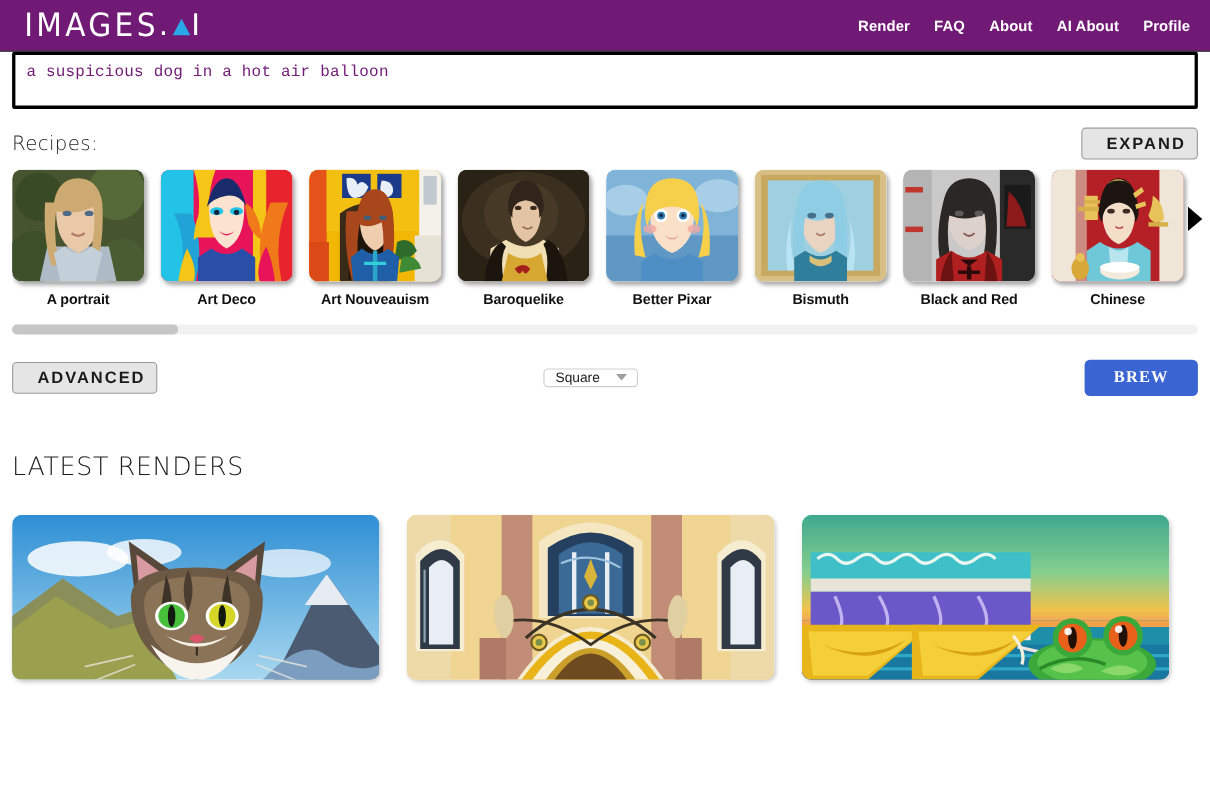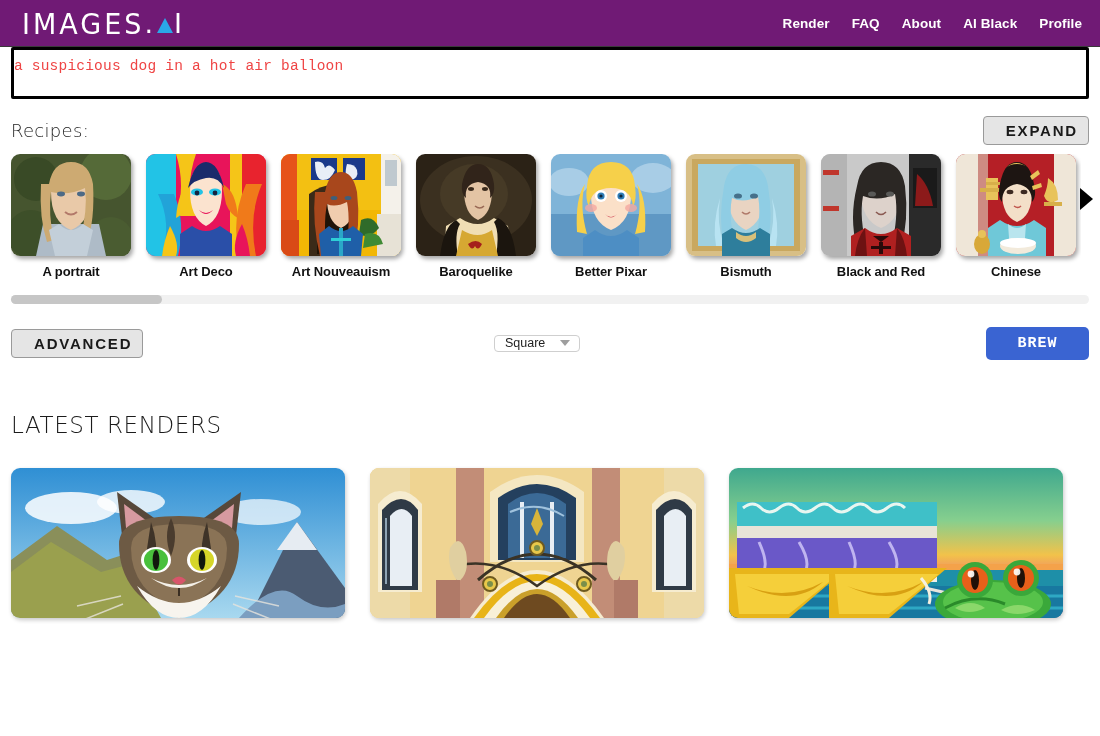--- a/index.html
+++ b/index.html
@@ -74,24 +74,24 @@
     margin-bottom: 11px;
     transform: scaleY(1.02);
   }
 
   .prompt-box {
     width: 1078px;
     height: 52px;
     border: 3px solid #000000;
     border-radius: 2px;
     background: #ffffff;
-    padding: 7px 0;
+    padding: 7px 10px;
     font-family: "Liberation Mono", monospace;
     font-size: 14.5px;
-    color: #ef4444;
+    color: #701a75;
     line-height: 1.25;
     resize: none;
     outline: none;
     display: block;
     overflow: hidden;
     letter-spacing: 0.2px;
   }
 
   .recipes-header {
     display: flex;
@@ -208,21 +208,21 @@
     width: 103px;
     height: 33px;
     background: #3a64d2;
     color: #ffffff;
     border: none;
     border-radius: 5px;
     font-size: 15px;
     font-weight: bold;
     letter-spacing: 1px;
     cursor: pointer;
-    font-family: Liberation Mono, monospace;
+    font-family: Liberation Serif, serif;
   }
 
   
   .latest-title {
     font-size: 23px;
     margin-top: 52px;
     margin-bottom: 30px;
     letter-spacing: 0.6px;
   }
   .renders {
@@ -245,21 +245,21 @@
   <div class="logo">
     <span class="logo-main">IMAGES</span>
       <span class="logo-dot">.</span>
       <span class="logo-tri" style="border-bottom-color: rgb(42, 167, 232);"></span>
       <span class="logo-i">I</span>
   </div>
   <div class="nav">
     <a href="#">Render</a>
     <a href="#">FAQ</a>
     <a href="#">About</a>
-    <a href="#">AI Black</a>
+    <a href="#">AI About</a>
     <a href="#">Profile</a>
   </div>
 </div>
 
 <div class="page">
 
   <textarea class="prompt-box" placeholder="Describe anything" style="">a suspicious dog in a hot air balloon</textarea>
 
   <div class="recipes-header">
     <div class="section-label recipes-label">Recipes:</div>

